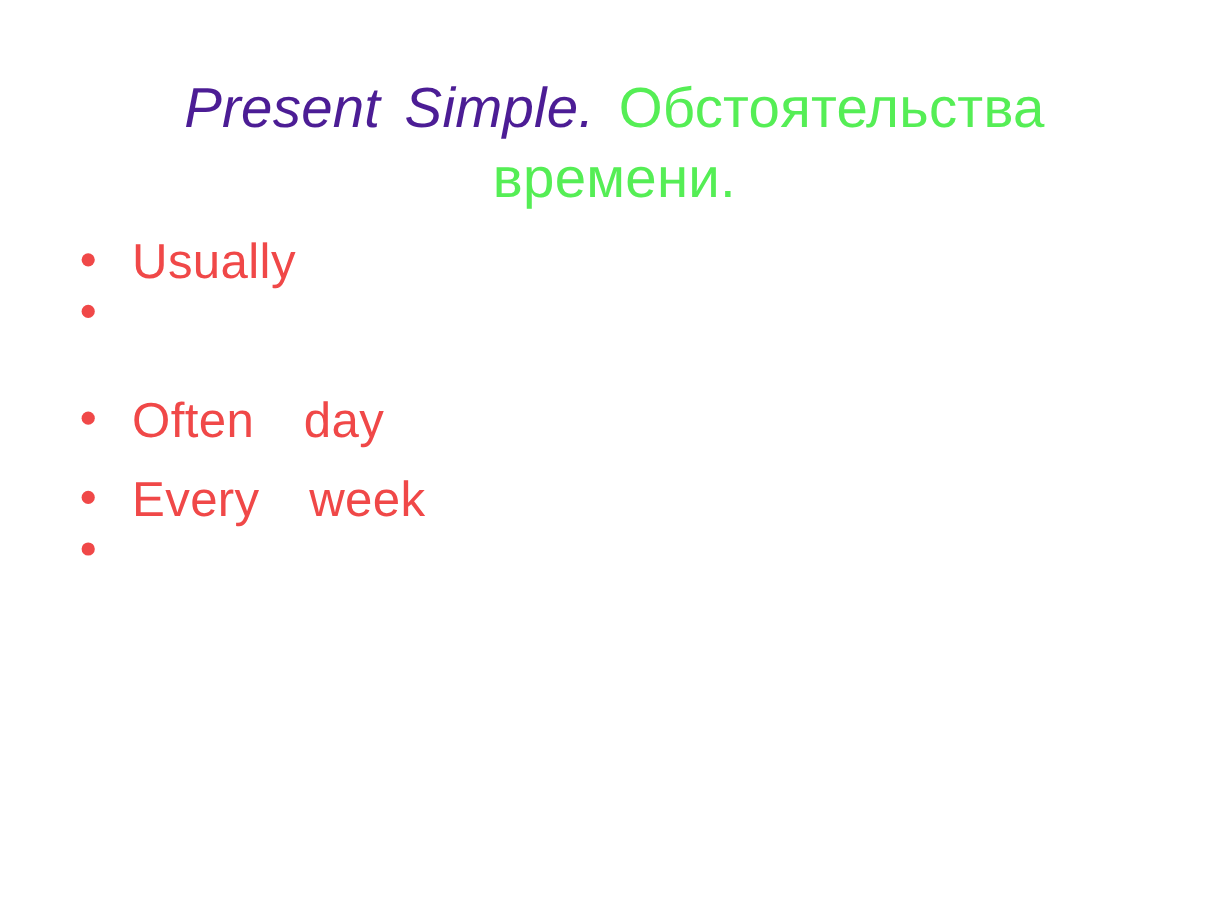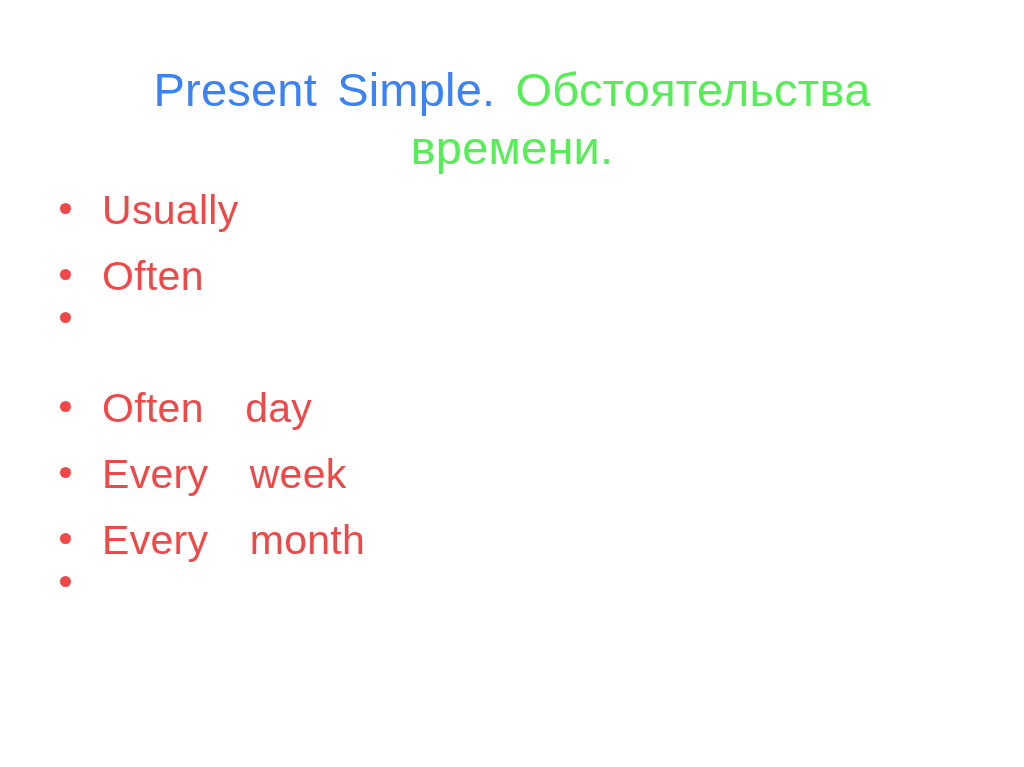--- a/index.html
+++ b/index.html
@@ -32,33 +32,34 @@
     width: 912px;
     text-align: center;
     font-size: 47px;
     line-height: 1.23;
     font-weight: 400;
     letter-spacing: 0.2px;
     word-spacing: 7px;
     white-space: normal;
   }
   .title-en {
-    color: #3b82f6;
+    color: #4c1d95;
+    font-style: italic;
   }
   .title-ru {
     color: #55ee55;
   }
 
   
   .bullet-list {
     position: absolute;
     left: 0;
     top: 186px;
     width: 900px;
-    margin: 4px;
+    margin: 12px;
     padding: 0;
     list-style: none;
   }
   .bullet-item {
     position: relative;
     display: flex;
     align-items: baseline;
     height: 66px;
     padding-left: 56px;
     box-sizing: border-box;
@@ -95,35 +96,27 @@
     <span class="title-ru">Обстоятельства времени.</span>
   </h1>
 
   <ul class="bullet-list">
     <li class="bullet-item">
       <span class="bullet-dot"></span>
       <span class="bullet-text">Usually</span>
     </li>
     <li class="bullet-item">
       <span class="bullet-dot"></span>
-      <span class="bullet-text">Often</span>
-    </li>
-    <li class="bullet-item">
-      <span class="bullet-dot"></span>
     </li>
     <li class="bullet-item">
       <span class="bullet-dot"></span>
       <span class="bullet-text">Often  day</span>
     </li>
     <li class="bullet-item">
       <span class="bullet-dot"></span>
       <span class="bullet-text">Every  week</span>
     </li>
     <li class="bullet-item">
       <span class="bullet-dot"></span>
-      <span class="bullet-text">Every  month</span>
-    </li>
-    <li class="bullet-item">
-      <span class="bullet-dot"></span>
     </li>
   </ul>
 
 </div>
 
 </body></html>

